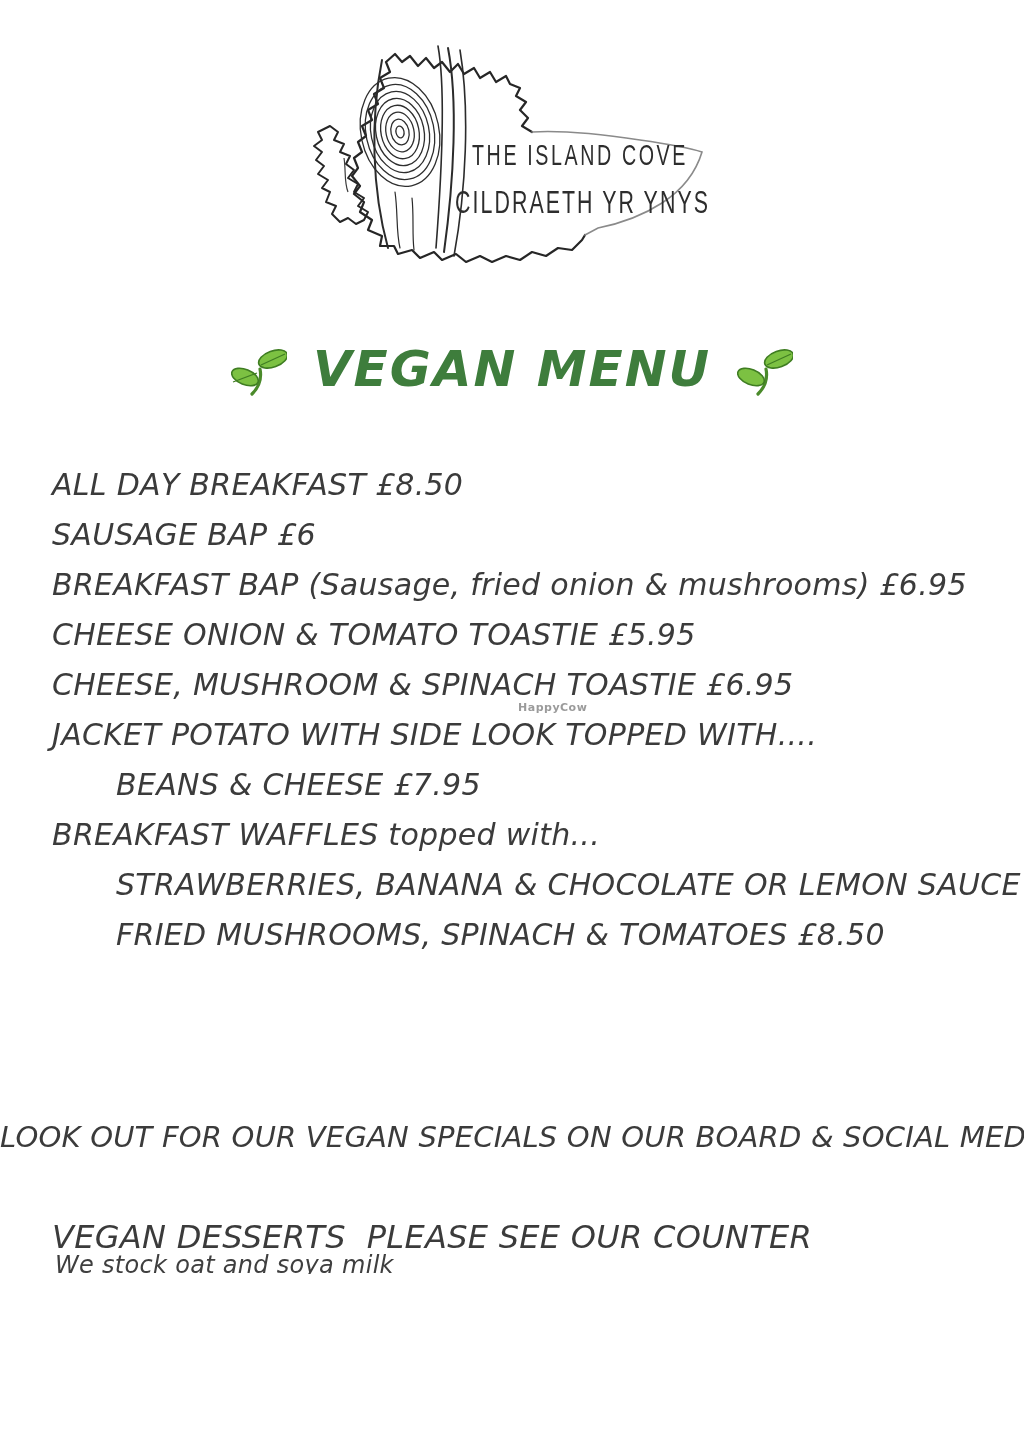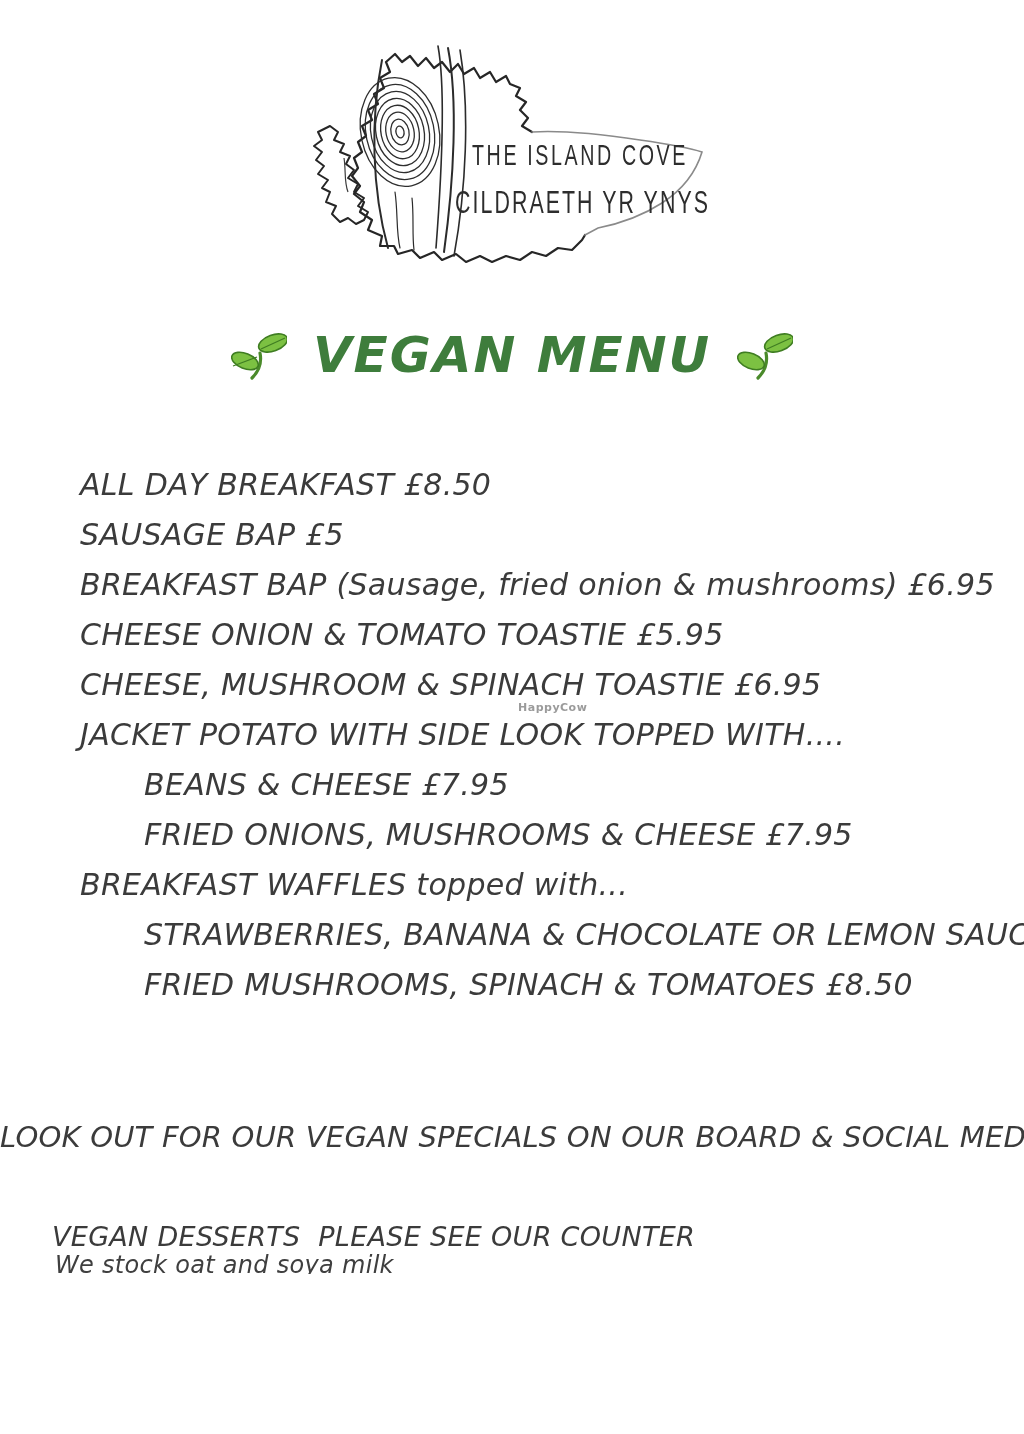--- a/index.html
+++ b/index.html
@@ -11,43 +11,43 @@
   
   .logo{position:absolute;left:300px;top:40px;width:440px;height:230px;}
   .logo svg{width:100%;height:100%;}
   .logo-name{
     font-family:"Liberation Sans",sans-serif;
     fill:#2d2d2d;font-weight:400;
   }
   
   .title-row{
     position:absolute;left:0;top:326px;width:1024px;height:72px;
-    display:flex;align-items:flex-start;justify-content:center;gap:26px;
+    display:flex;align-items:flex-end;justify-content:center;gap:26px;
   }
   .title-text{
     font-style:italic;font-weight:bold;font-size:50px;letter-spacing:2px;
     color:#3e7d3c;white-space:nowrap;
   }
   .sprout{width:56px;height:56px;flex:0 0 auto;}
   
-  .menu{position:absolute;left:52px;top:460px;width:940px;margin-left:28px;}
+  .menu{position:absolute;left:52px;top:460px;width:940px;}
   .menu-line{
     font-style:italic;font-size:30px;line-height:50px;height:50px;
     color:#3b3b3b;letter-spacing:0.3px;white-space:nowrap;
   }
   .menu-line.indent{padding-left:64px;}
   
   .specials-note{
     position:absolute;left:0;top:1112px;width:1024px;text-align:center;
     font-style:italic;font-size:29px;line-height:50px;color:#3b3b3b;
     letter-spacing:0.2px;white-space:nowrap;
   }
   .desserts-note{
     position:absolute;left:52px;top:1212px;
-    font-style:italic;font-size:27px;line-height:50px;color:#3b3b3b;
+    font-style:italic;font-size:32px;line-height:50px;color:#3b3b3b;
     letter-spacing:0.3px;white-space:pre;
   }
   .milk-note{
     position:absolute;left:55px;top:1247px;
     font-style:italic;font-size:24px;line-height:36px;color:#3f3f3f;
     letter-spacing:0.3px;
   }
   
   .watermark{
     position:absolute;left:518px;top:701px;
@@ -124,27 +124,26 @@
         <path d="M29,27 C31,37 27,46 21,52" fill="none" stroke="#4a8a2a" stroke-width="3.2" stroke-linecap="round"></path>
         <ellipse cx="14" cy="35" rx="14" ry="7.5" fill="#7cc142" stroke="#3f7d22" stroke-width="1.6" transform="rotate(22 14 35)"></ellipse>
         <ellipse cx="42" cy="17" rx="15" ry="8" fill="#7cc142" stroke="#3f7d22" stroke-width="1.6" transform="rotate(-20 42 17)"></ellipse>
         <path d="M30,23 L54,12" fill="none" stroke="#3f7d22" stroke-width="1.2"></path>
       </g>
     </svg>
   </div>
 
   <div class="menu">
     <div class="menu-line">ALL DAY BREAKFAST £8.50</div>
-    <div class="menu-line">SAUSAGE BAP £5</div>
+    <div class="menu-line">SAUSAGE BAP £6</div>
     <div class="menu-line">BREAKFAST BAP (Sausage, fried onion &amp; mushrooms) £6.95</div>
     <div class="menu-line">CHEESE ONION &amp; TOMATO TOASTIE £5.95</div>
     <div class="menu-line">CHEESE, MUSHROOM &amp; SPINACH TOASTIE £6.95</div>
     <div class="menu-line">JACKET POTATO WITH SIDE LOOK TOPPED WITH....</div>
     <div class="menu-line indent">BEANS &amp; CHEESE  £7.95</div>
-    <div class="menu-line indent">FRIED ONIONS, MUSHROOMS &amp; CHEESE £7.95</div>
     <div class="menu-line">BREAKFAST WAFFLES topped with...</div>
     <div class="menu-line indent">STRAWBERRIES, BANANA &amp; CHOCOLATE OR LEMON SAUCE £8</div>
     <div class="menu-line indent">FRIED MUSHROOMS, SPINACH &amp; TOMATOES  £8.50</div>
   </div>
 
   <div class="specials-note">LOOK OUT FOR OUR VEGAN SPECIALS ON OUR BOARD &amp; SOCIAL MEDIA</div>
   <div class="desserts-note">VEGAN DESSERTS  PLEASE SEE OUR COUNTER</div>
   <div class="milk-note">We stock oat and soya milk</div>
 
   <div class="watermark">HappyCow</div>

